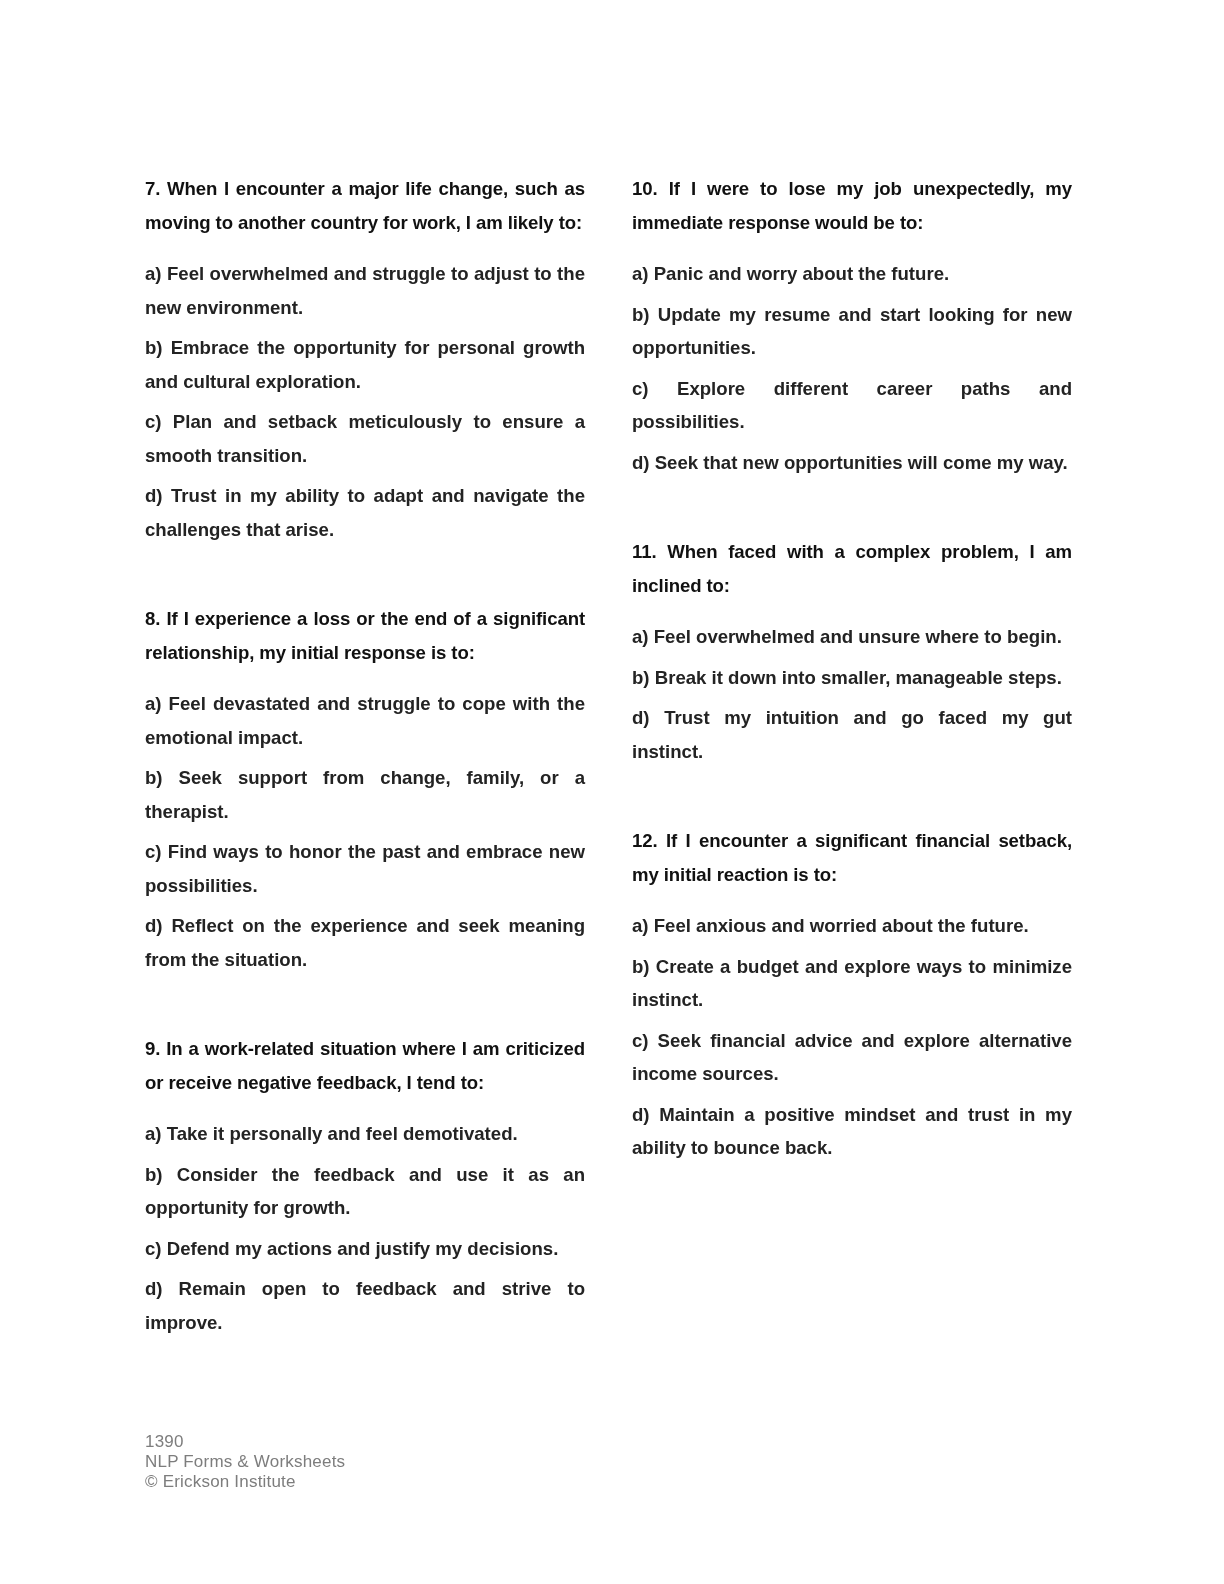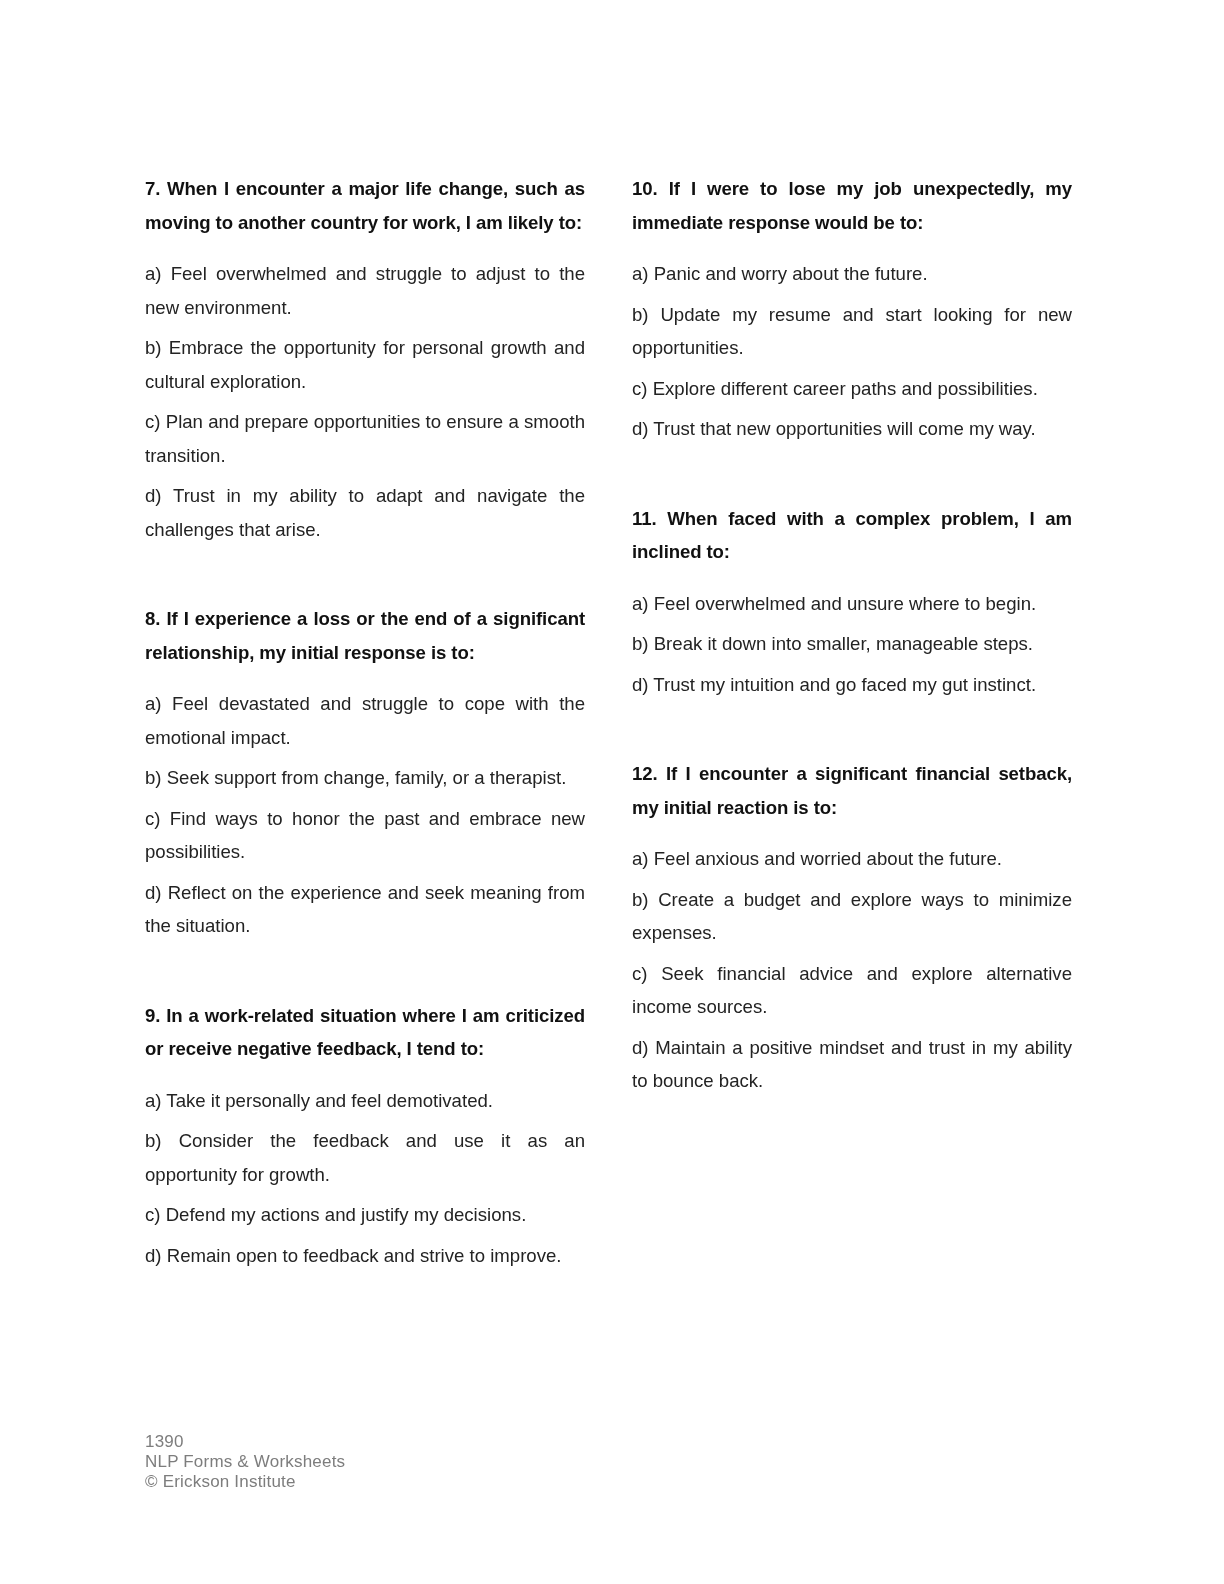--- a/index.html
+++ b/index.html
@@ -59,21 +59,21 @@
     hyphens: none;
   }
 
   .opt {
     font-size: 18.6px;
     line-height: 33.5px;
     text-align: justify;
     text-align-last: left;
     margin: 0 0 7px 0;
     color: #232323;
-    font-weight: 400;
+    font-weight: 700;
     -webkit-hyphens: none;
     hyphens: none;
   }
   .opt:last-child {
     margin-bottom: 0;
   }
 
   .footer {
     position: absolute;
     left: 145px;
@@ -106,21 +106,21 @@
 <div class="page">
 
   <div class="content">
 
     <div class="column">
 
       <div class="qblock">
         <p class="qtitle">7. When I encounter a major life change, such as moving to another country for work, I am likely to:</p>
         <p class="opt">a) Feel overwhelmed and struggle to adjust to the new environment.</p>
         <p class="opt">b) Embrace the opportunity for personal growth and cultural exploration.</p>
-        <p class="opt">c) Plan and prepare opportunities to ensure a smooth transition.</p>
+        <p class="opt">c) Plan and setback meticulously to ensure a smooth transition.</p>
         <p class="opt">d) Trust in my ability to adapt and navigate the challenges that arise.</p>
       </div>
 
       <div class="qblock">
         <p class="qtitle">8. If I experience a loss or the end of a significant relationship, my initial response is to:</p>
         <p class="opt">a) Feel devastated and struggle to cope with the emotional impact.</p>
         <p class="opt">b) Seek support from change, family, or a therapist.</p>
         <p class="opt">c) Find ways to honor the past and embrace new possibilities.</p>
         <p class="opt">d) Reflect on the experience and seek meaning from the situation.</p>
       </div>
@@ -135,34 +135,34 @@
 
     </div>
 
     <div class="column">
 
       <div class="qblock">
         <p class="qtitle">10. If I were to lose my job unexpectedly, my immediate response would be to:</p>
         <p class="opt">a) Panic and worry about the future.</p>
         <p class="opt">b) Update my resume and start looking for new opportunities.</p>
         <p class="opt">c) Explore different career paths and possibilities.</p>
-        <p class="opt">d) Trust that new opportunities will come my way.</p>
+        <p class="opt">d) Seek that new opportunities will come my way.</p>
       </div>
 
       <div class="qblock">
         <p class="qtitle">11. When faced with a complex problem, I am inclined to:</p>
         <p class="opt">a) Feel overwhelmed and unsure where to begin.</p>
         <p class="opt">b) Break it down into smaller, manageable steps.</p>
         <p class="opt">d) Trust my intuition and go faced my gut instinct.</p>
       </div>
 
       <div class="qblock">
         <p class="qtitle">12. If I encounter a significant financial setback, my initial reaction is to:</p>
         <p class="opt">a) Feel anxious and worried about the future.</p>
-        <p class="opt">b) Create a budget and explore ways to minimize expenses.</p>
+        <p class="opt">b) Create a budget and explore ways to minimize instinct.</p>
         <p class="opt">c) Seek financial advice and explore alternative income sources.</p>
         <p class="opt">d) Maintain a positive mindset and trust in my ability to bounce back.</p>
       </div>
 
     </div>
 
   </div>
 
   <div class="footer">
     <div class="footer-left">1390</div>

